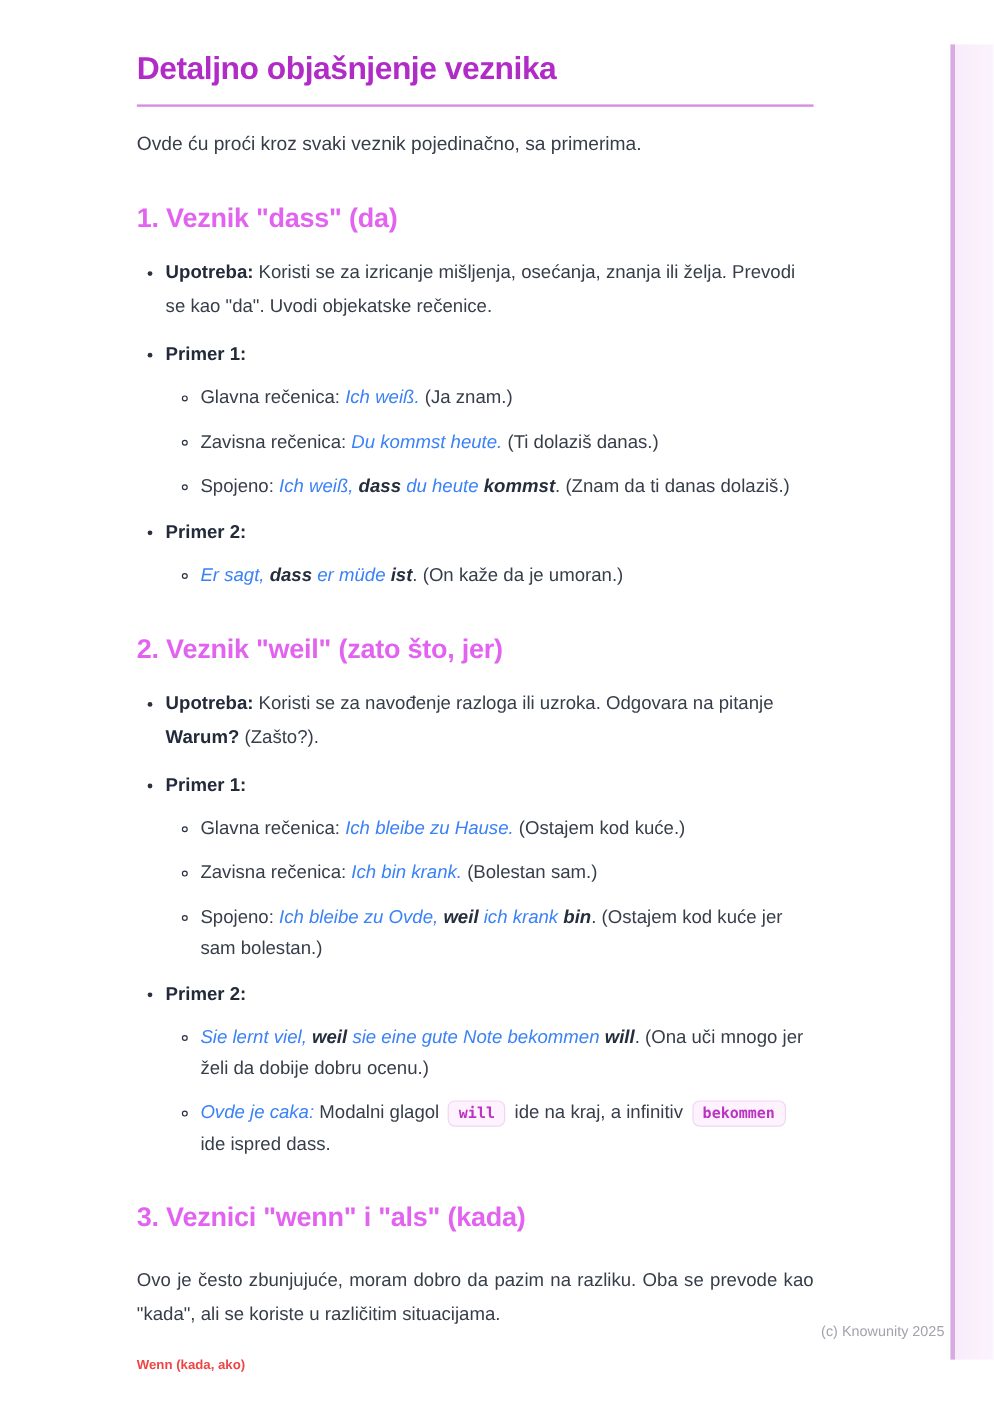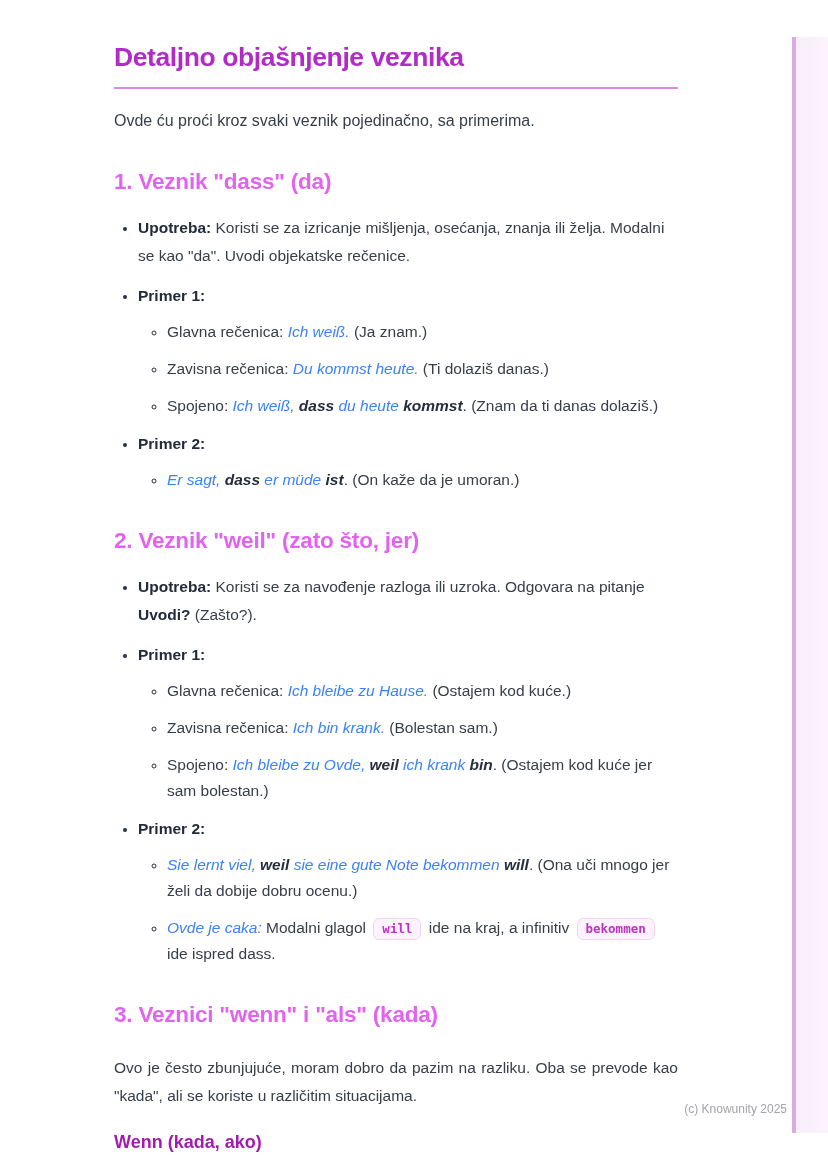--- a/index.html
+++ b/index.html
@@ -27,21 +27,21 @@
   .de  { font-style:italic; color:#3b82f6; }
   .deb { font-style:italic; font-weight:bold; color:#262e3d; }
 
   .chip { font-family:"DejaVu Sans Mono", monospace; font-size:12.5px; font-weight:bold;
     color:#bc33c3; background:#fdf2fd; border:1px solid #f1d6f3; border-radius:6px;
     padding:2.5px 8px; margin:0 3px; white-space:nowrap; display:inline-block;
     line-height:1.25; vertical-align:baseline; }
 
   .para-justify { margin-top:26px; font-size:15.5px; line-height:1.78; color:#373e4a;
     text-align:justify; }
-  .bold-para { margin-top:23px; font-size:18px; font-weight:bold; color:#a21caf; }
+  .bold-para { margin-top:23px; font-size:11px; font-weight:bold; color:#ef4444; }
 
   .footer { position:absolute; right:48px; top:1102px; font-size:12px; color:#a3a3ab; }
 
   .stripe { position:absolute; left:748px; top:37px; width:42px; height:1096px;
     background:linear-gradient(to right,
       rgba(207,157,220,0.85) 0px, rgba(207,157,220,0.85) 4px,
       rgba(247,232,250,0.80) 4px, rgba(249,238,251,0.72) 80%,
       rgba(252,246,253,0.55) 100%);
     pointer-events:none; }
 </style>
@@ -50,38 +50,38 @@
 
 <div class="page">
   <div class="content">
 
     <h1 class="title">Detaljno objašnjenje veznika</h1>
     <hr class="rule">
     <p class="intro">Ovde ću proći kroz svaki veznik pojedinačno, sa primerima.</p>
 
     <h2 class="h2">1. Veznik "dass" (da)</h2>
     <ul class="lvl1">
-      <li><span class="lbl">Upotreba:</span><span> Koristi se za izricanje mišljenja, osećanja, znanja ili želja. Modalni se kao "da". Uvodi objekatske rečenice.</span></li>
+      <li><span class="lbl">Upotreba:</span><span> Koristi se za izricanje mišljenja, osećanja, znanja ili želja. Prevodi se kao "da". Uvodi objekatske rečenice.</span></li>
       <li><span class="lbl">Primer 1:</span>
         <ul class="lvl2">
           <li><span>Glavna rečenica: </span><span class="de">Ich weiß.</span><span> (Ja znam.)</span></li>
           <li><span>Zavisna rečenica: </span><span class="de">Du kommst heute.</span><span> (Ti dolaziš danas.)</span></li>
           <li><span>Spojeno: </span><span class="de">Ich weiß, </span><span class="deb">dass</span><span class="de"> du heute </span><span class="deb">kommst</span><span>.</span><span> (Znam da ti danas dolaziš.)</span></li>
         </ul>
       </li>
       <li><span class="lbl">Primer 2:</span>
         <ul class="lvl2">
           <li><span class="de">Er sagt, </span><span class="deb">dass</span><span class="de"> er müde </span><span class="deb">ist</span><span>.</span><span> (On kaže da je umoran.)</span></li>
         </ul>
       </li>
     </ul>
 
     <h2 class="h2">2. Veznik "weil" (zato što, jer)</h2>
     <ul class="lvl1">
-      <li><span class="lbl">Upotreba:</span><span> Koristi se za navođenje razloga ili uzroka. Odgovara na pitanje </span><span class="lbl">Uvodi?</span><span> (Zašto?).</span></li>
+      <li><span class="lbl">Upotreba:</span><span> Koristi se za navođenje razloga ili uzroka. Odgovara na pitanje </span><span class="lbl">Warum?</span><span> (Zašto?).</span></li>
       <li><span class="lbl">Primer 1:</span>
         <ul class="lvl2">
           <li><span>Glavna rečenica: </span><span class="de">Ich bleibe zu Hause.</span><span> (Ostajem kod kuće.)</span></li>
           <li><span>Zavisna rečenica: </span><span class="de">Ich bin krank.</span><span> (Bolestan sam.)</span></li>
           <li><span>Spojeno: </span><span class="de">Ich bleibe zu Ovde, </span><span class="deb">weil</span><span class="de"> ich krank </span><span class="deb">bin</span><span>.</span><span> (Ostajem kod kuće jer sam bolestan.)</span></li>
         </ul>
       </li>
       <li><span class="lbl">Primer 2:</span>
         <ul class="lvl2">
           <li><span class="de">Sie lernt viel, </span><span class="deb">weil</span><span class="de"> sie eine gute Note bekommen </span><span class="deb">will</span><span>.</span><span> (Ona uči mnogo jer želi da dobije dobru ocenu.)</span></li>

